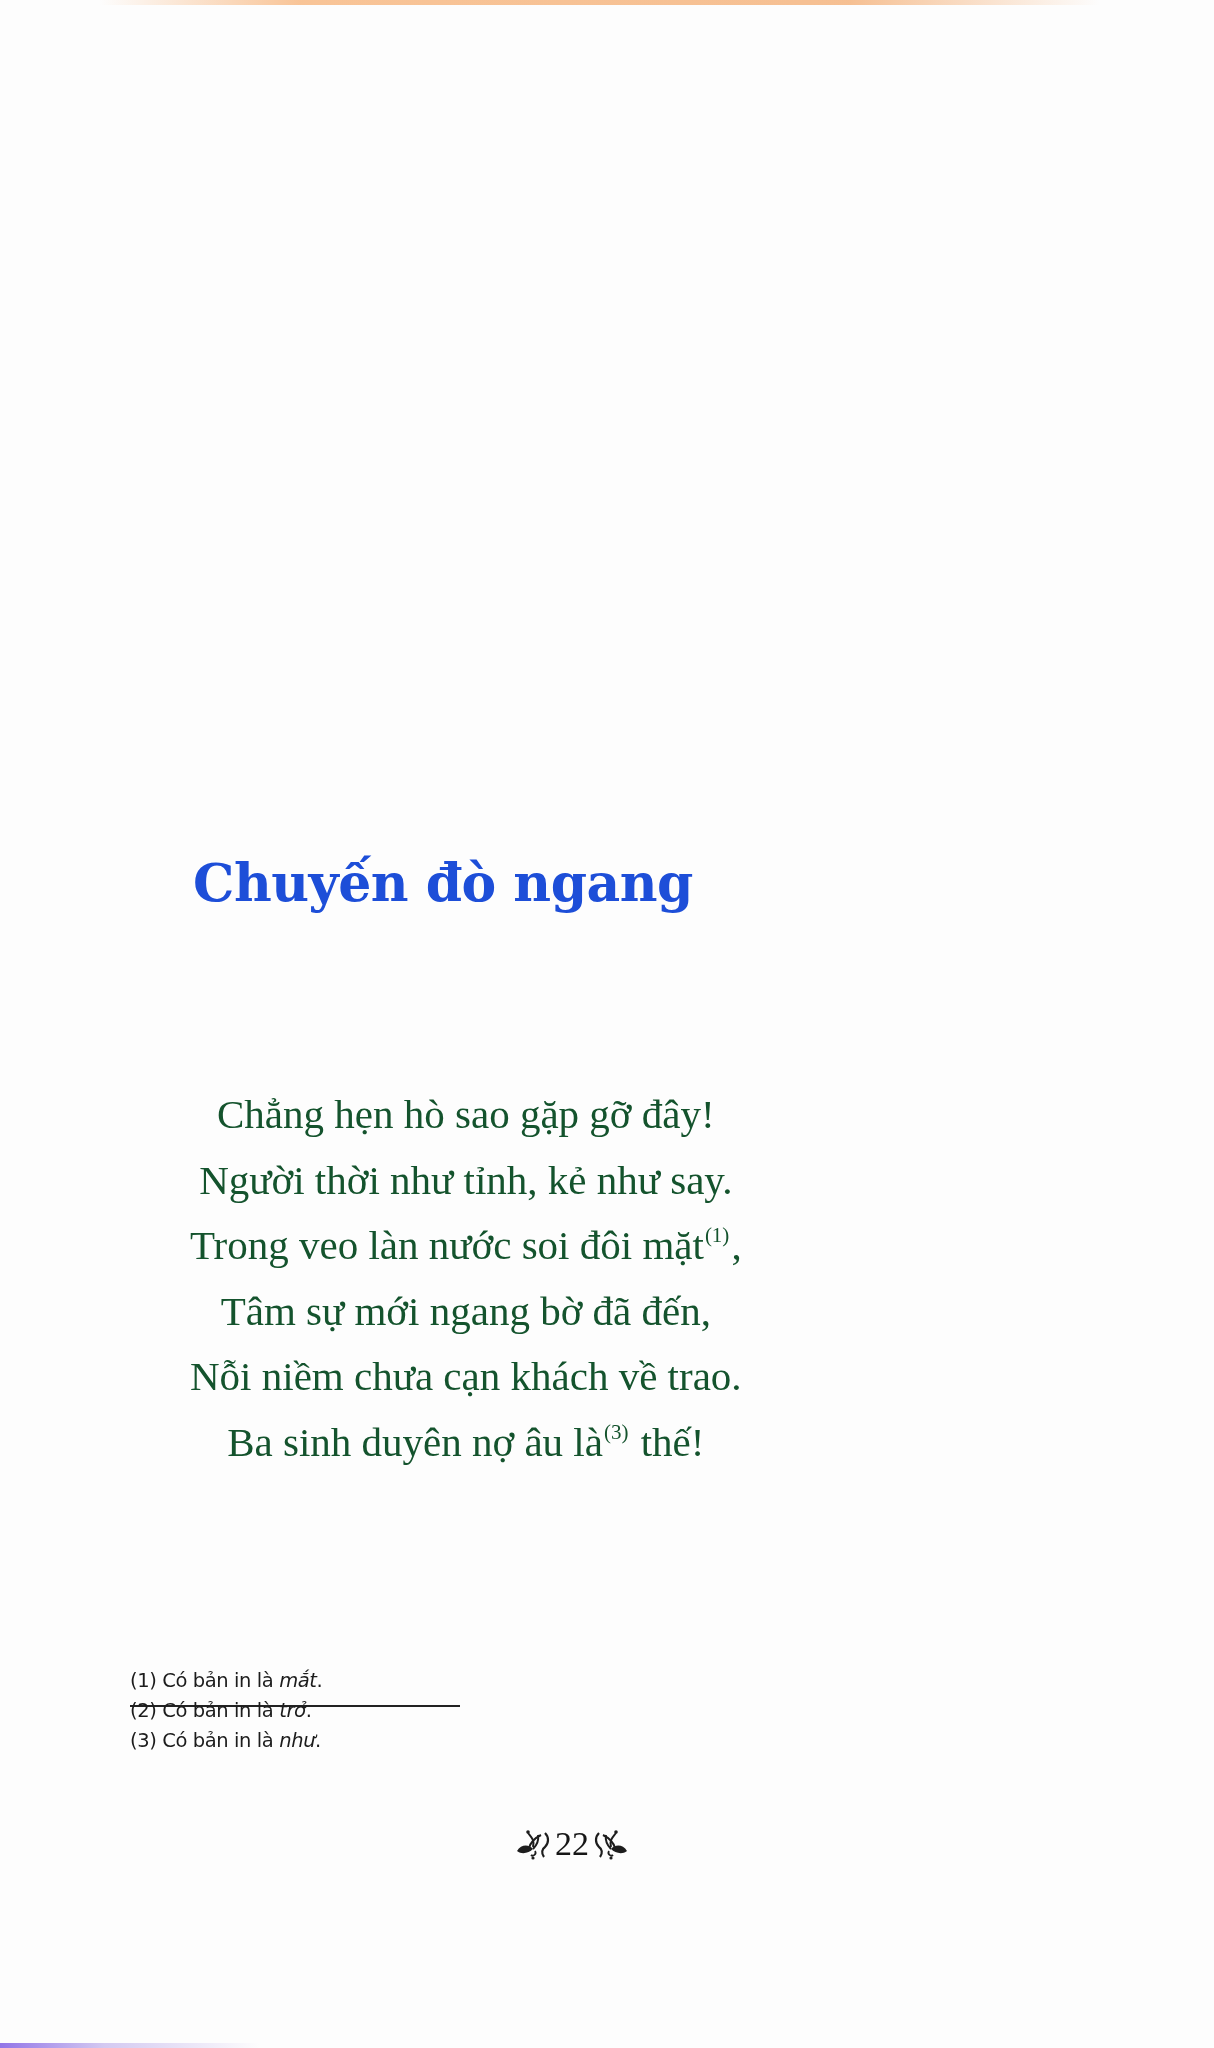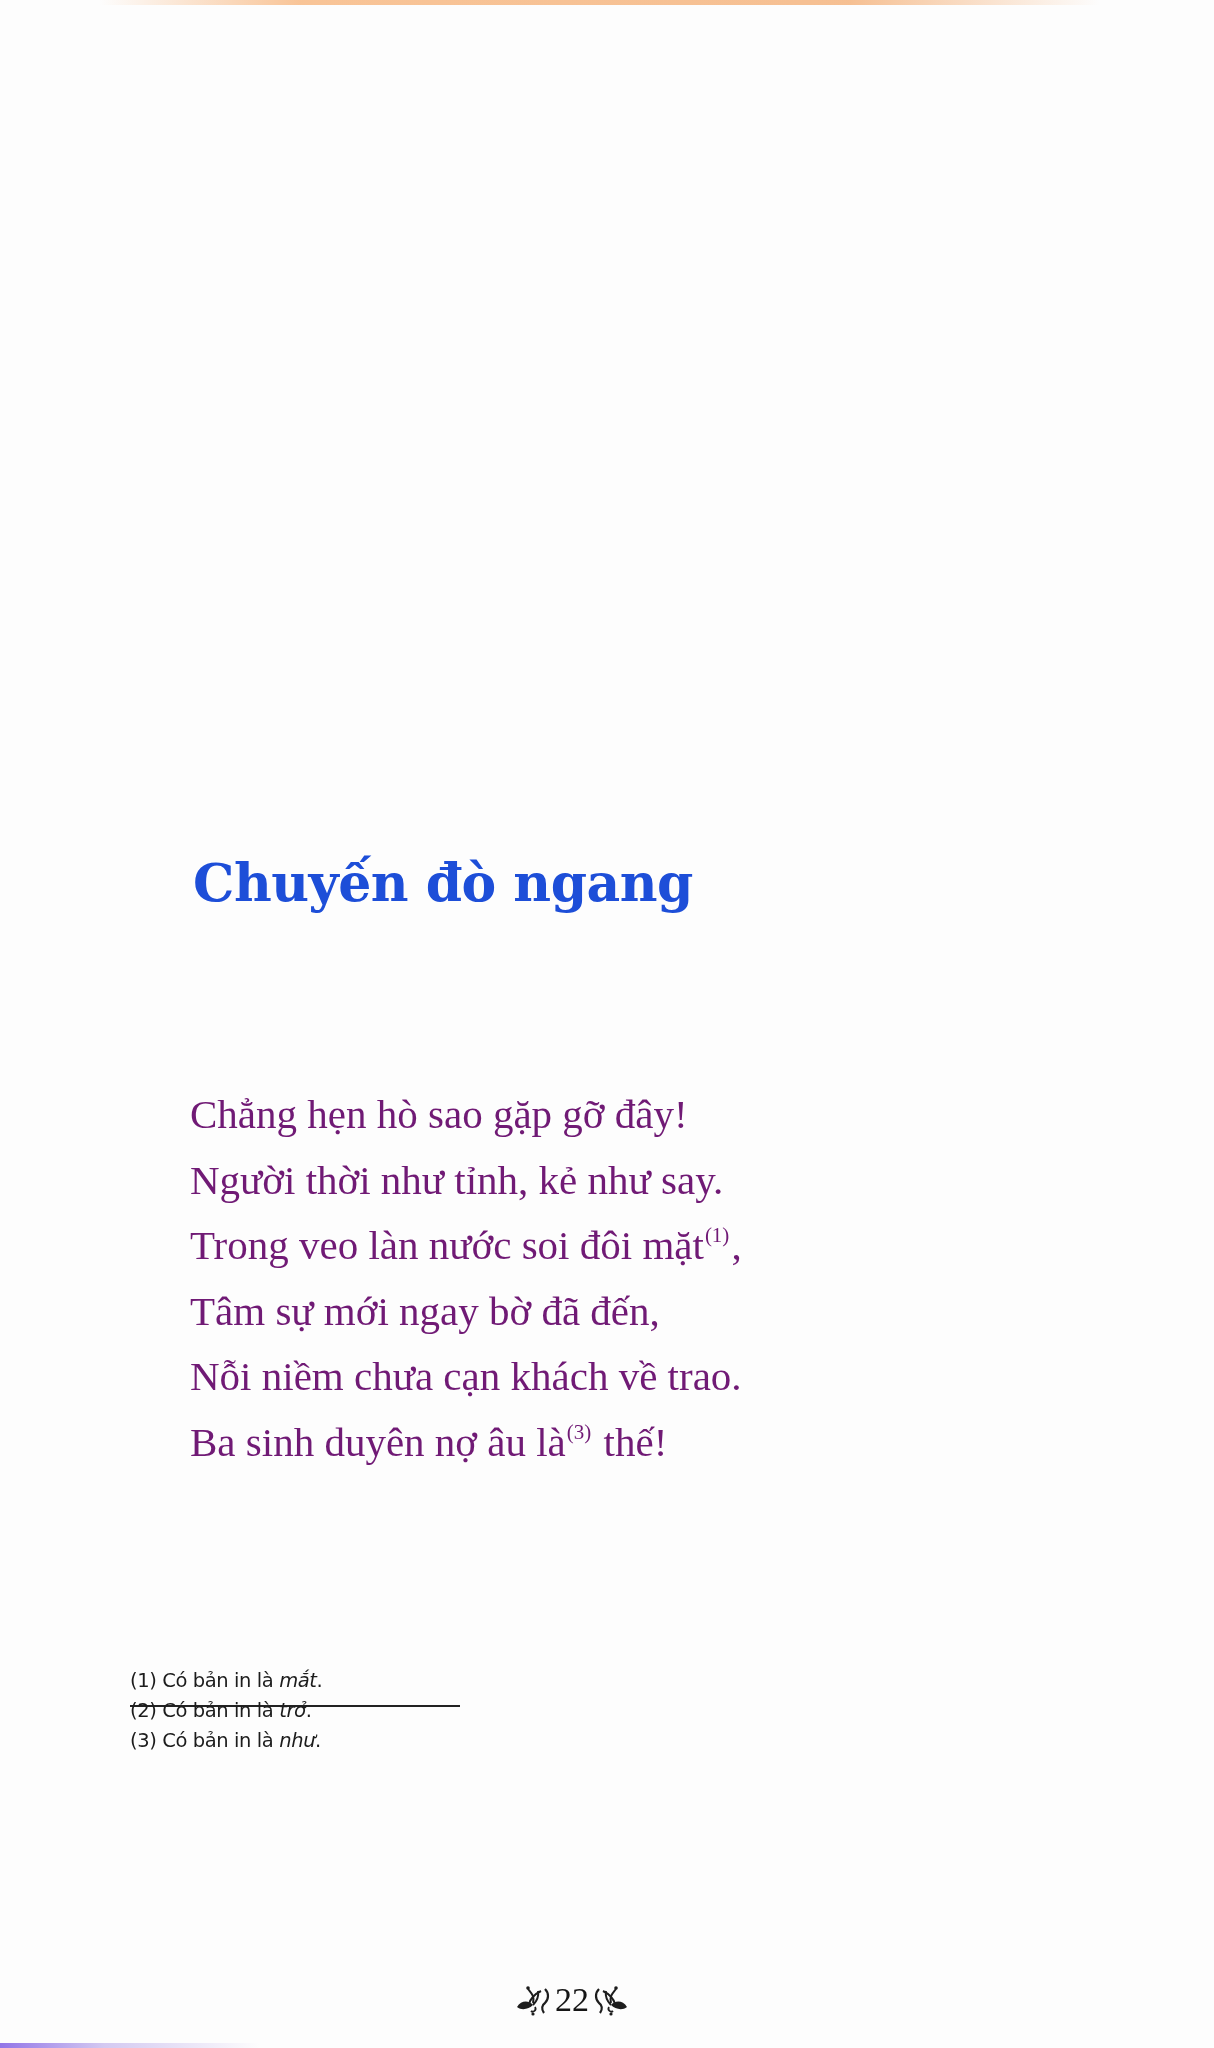--- a/index.html
+++ b/index.html
@@ -49,21 +49,22 @@
       top: 1082px;
       margin: 0;
       padding: 0;
       list-style: none;
     }
     .poem li {
       font-size: 41px;
       line-height: 65.5px;
       height: 65.5px;
       white-space: nowrap;
-      color: #701a75;
+      color: #14532d;
+      text-align: center;
     }
     .poem sup {
       font-size: 21px;
       vertical-align: 0;
       position: relative;
       top: -17px;
       margin-left: 1px;
       margin-right: 2px;
     }
     .rule {
@@ -90,21 +91,21 @@
       height: 30px;
       white-space: nowrap;
       letter-spacing: -0.4px;
     }
     .footnotes em {
       font-style: italic;
     }
     .page-number-wrap {
       position: absolute;
       left: 507px;
-      top: 1975px;
+      top: 1819px;
       width: 130px;
       height: 50px;
       display: flex;
       align-items: center;
       justify-content: center;
       gap: 4px;
     }
     .ornament {
       width: 36px;
       height: 34px;
@@ -120,21 +121,21 @@
 <body>
 
 <div class="top-edge"></div>
 
 <h1 class="title">Chuyến đò ngang</h1>
 
 <ul class="poem">
   <li><span>Chẳng hẹn hò sao gặp gỡ đây!</span></li>
   <li><span>Người thời như tỉnh, kẻ như say.</span></li>
   <li><span>Trong veo làn nước soi đôi mặt</span><sup>(1)</sup><span>,</span></li>
-  <li><span>Tâm sự mới ngay bờ đã đến,</span></li>
+  <li><span>Tâm sự mới ngang bờ đã đến,</span></li>
   <li><span>Nỗi niềm chưa cạn khách về trao.</span></li>
   <li><span>Ba sinh duyên nợ âu là</span><sup>(3)</sup><span style="white-space:pre"> thế!</span></li>
 </ul>
 
 <div class="rule"></div>
 
 <ul class="footnotes">
   <li><span>(1)</span> <span style="white-space:pre">Có bản in là </span><em>mắt</em><span>.</span></li>
   <li><span>(2)</span> <span style="white-space:pre">Có bản in là </span><em>trở</em><span>.</span></li>
   <li><span>(3)</span> <span style="white-space:pre">Có bản in là </span><em>như</em><span>.</span></li>

